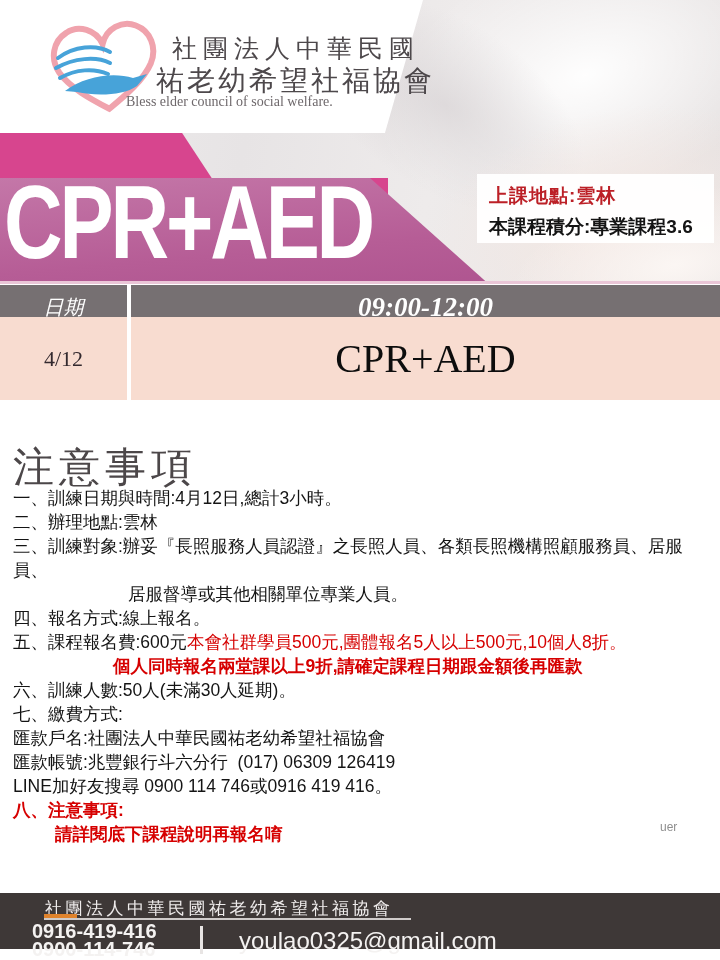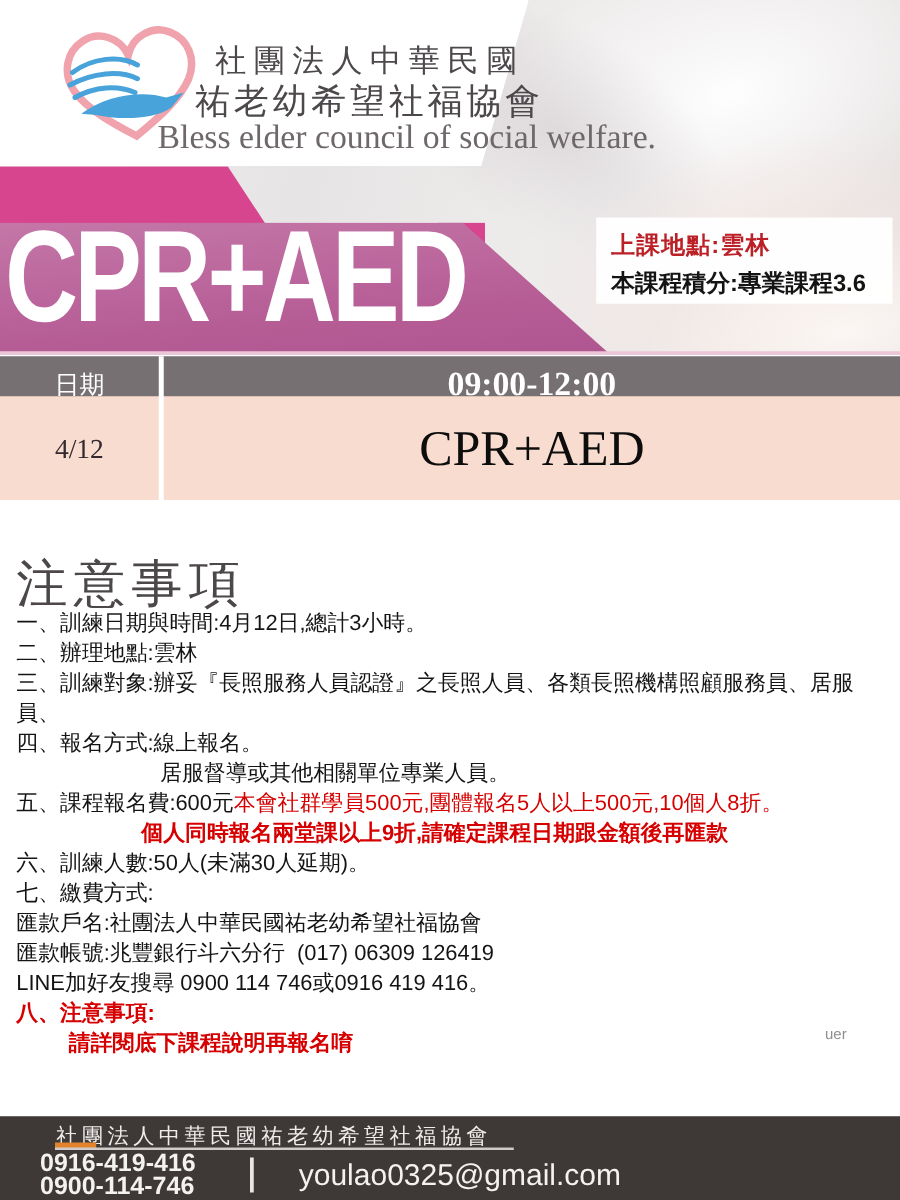--- a/index.html
+++ b/index.html
@@ -21,21 +21,21 @@
 
   
   .logo-panel{position:absolute;left:0;top:0;width:423px;height:133px;background:#fff;
       clip-path:polygon(0 0,100% 0,91% 100%,0 100%);}
   .logo-svg{position:absolute;left:46px;top:20px;}
   .org-cn1{position:absolute;left:172px;top:32px;font-family:"Liberation Serif",serif;
       font-size:25px;letter-spacing:6px;color:#4d484b;}
   .org-cn2{position:absolute;left:156px;top:62px;font-family:"Liberation Serif",serif;
       font-size:28px;letter-spacing:3px;color:#4d484b;}
   .org-en{position:absolute;left:126px;top:94px;font-family:"Liberation Serif",serif;
-      font-size:27px;color:#6e686b;}
+      font-size:14px;color:#6e686b;}
 
   
   .strip{position:absolute;left:0;top:133px;width:213px;height:47px;background:#d7458e;
       clip-path:polygon(0 0,85.5% 0,100% 100%,0 100%);}
   .wedge{position:absolute;left:350px;top:178px;width:38px;height:60px;background:#d7458e;
       clip-path:polygon(0 0,100% 0,100% 100%);}
   .banner{position:absolute;left:0;top:178px;width:500px;height:105px;
       background:linear-gradient(175deg,#c477a8 0%,#b65d96 65%,#af5590 100%);
       clip-path:polygon(0 0,74% 0,97.5% 100%,0 100%);}
   .banner-title{position:absolute;left:4px;top:172px;font-weight:bold;font-size:104px;
@@ -45,21 +45,21 @@
 
   
   .info-box{position:absolute;left:477px;top:174px;width:237px;height:69px;
       background:rgba(255,255,255,.95);padding:9px 12px;box-sizing:border-box;}
   .info-location{font-size:19px;font-weight:bold;color:#bc2027;letter-spacing:1px;}
   .info-credit{font-size:19px;font-weight:bold;color:#141414;margin-top:5px;}
 
   .pink-line{position:absolute;left:0;top:281px;width:720px;height:3px;background:#eac6d7;}
 
   
-  .tbl-head{position:absolute;left:0;top:285px;width:720px;height:44px;background:#767072;}
+  .tbl-head{position:absolute;left:0;top:285px;width:720px;height:44px;background:#767072;font-style:italic;}
   .tbl-row{position:absolute;left:0;top:317px;width:720px;height:83px;background:#f8dcd0;}
   .cell{position:absolute;top:0;height:100%;display:flex;align-items:center;justify-content:center;}
   .c1{left:0;width:127px;}
   .c2{left:131px;width:589px;}
   .tbl-head .c1{color:#fff;font-family:"Liberation Serif",serif;font-size:20px;}
   .tbl-head .c2{color:#fff;font-family:"Liberation Serif",serif;font-size:27px;font-weight:bold;}
   .tbl-row .c1{color:#33292e;font-family:"Liberation Serif",serif;font-size:22px;}
   .tbl-row .c2{color:#0d0d0d;font-family:"Liberation Serif",serif;font-size:40px;}
   .tbl-div{position:absolute;left:127px;top:285px;width:4px;height:115px;background:#fff;}
 
@@ -68,21 +68,21 @@
       font-size:41px;letter-spacing:5px;color:#4c4749;}
   .notice-list{position:absolute;left:13px;top:486px;width:702px;font-size:17.5px;
       line-height:24px;color:#141414;}
   .notice-line{white-space:pre-wrap;}
   .notice-line .red{color:#d60000;}
   .notice-line.bold{font-weight:bold;}
 
   .watermark{position:absolute;left:660px;top:820px;font-size:12px;color:#8f8f8f;}
 
   
-  .footer{position:absolute;left:0;top:893px;width:720px;height:67px;background:#3e3837;}
+  .footer{position:absolute;left:0;top:893px;width:720px;height:56px;background:#3e3837;}
   .f-org{position:absolute;left:45px;top:4px;font-family:"Liberation Serif",serif;
       font-size:17px;letter-spacing:3.5px;color:#efecec;}
   .f-orange{position:absolute;left:44px;top:21px;width:33px;height:5px;background:#e0832c;}
   .f-rule{position:absolute;left:44px;top:25px;width:367px;height:2px;background:#cfcbca;}
   .f-phones{position:absolute;left:32px;top:29px;font-weight:bold;font-size:20px;
       line-height:18px;color:#f4f2f1;}
   .f-div{position:absolute;left:200px;top:33px;width:3px;height:28px;background:#e8e5e4;}
   .f-email{position:absolute;left:215px;top:34px;font-size:24px;color:#f4f2f1;margin-left:24px;}
 </style>
 </head>
@@ -131,22 +131,22 @@
     <div class="cell c1">4/12</div>
     <div class="cell c2">CPR+AED</div>
   </div>
   <div class="tbl-div"></div>
 
   <div class="notice-heading">注意事項</div>
   <div class="notice-list" id="notice-list">
       <div class="notice-line" style="padding-left: 0px;"><span class="blk">一、訓練日期與時間:4月12日,總計3小時。</span></div>
       <div class="notice-line" style="padding-left: 0px;"><span class="blk">二、辦理地點:雲林</span></div>
       <div class="notice-line" style="padding-left: 0px;"><span class="blk">三、訓練對象:辦妥『長照服務人員認證』之長照人員、各類長照機構照顧服務員、居服員、</span></div>
+      <div class="notice-line" style="padding-left: 115px;"><span class="blk">居服督導或其他相關單位專業人員。</span></div>
       <div class="notice-line" style="padding-left: 0px;"><span class="blk">四、報名方式:線上報名。</span></div>
-      <div class="notice-line" style="padding-left: 115px;"><span class="blk">居服督導或其他相關單位專業人員。</span></div>
       <div class="notice-line" style="padding-left: 0px;"><span class="blk">五、課程報名費:600元</span><span class="red">本會社群學員500元,團體報名5人以上500元,10個人8折。</span></div>
       <div class="notice-line bold" style="padding-left: 100px;"><span class="red">個人同時報名兩堂課以上9折,請確定課程日期跟金額後再匯款</span></div>
       <div class="notice-line" style="padding-left: 0px;"><span class="blk">六、訓練人數:50人(未滿30人延期)。</span></div>
       <div class="notice-line" style="padding-left: 0px;"><span class="blk">七、繳費方式:</span></div>
       <div class="notice-line" style="padding-left: 0px;"><span class="blk">匯款戶名:社團法人中華民國祐老幼希望社福協會</span></div>
       <div class="notice-line" style="padding-left: 0px;"><span class="blk">匯款帳號:兆豐銀行斗六分行  (017) 06309 126419</span></div>
       <div class="notice-line" style="padding-left: 0px;"><span class="blk">LINE加好友搜尋 0900 114 746或0916 419 416。</span></div>
       <div class="notice-line bold" style="padding-left: 0px;"><span class="red">八、注意事項:</span></div>
       <div class="notice-line bold" style="padding-left: 42px;"><span class="red">請詳閱底下課程說明再報名唷</span></div>
     </div>

